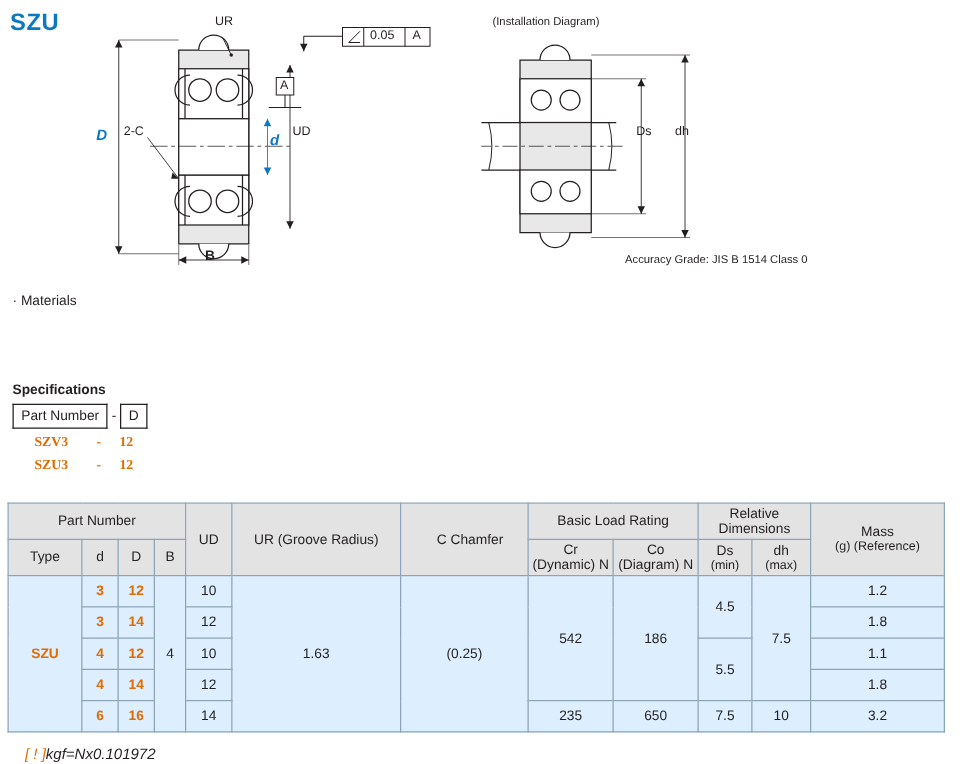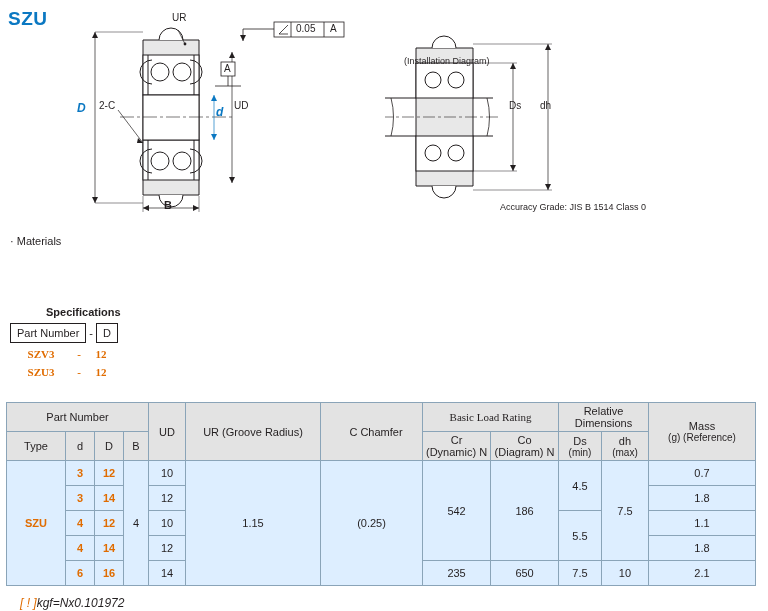--- a/index.html
+++ b/index.html
@@ -37,21 +37,21 @@
     left: 0;
     top: 0;
     width: 768px;
     height: 225px;
   }
   .diagram-caption {
     position: absolute;
     font-size: 9px;
     color: #231f20;
   }
-  #installation-caption { left: 404px; top: 12px; margin-top: 44px; }
+  #installation-caption { left: 394px; top: 12px; }
   #accuracy-grade { left: 500px; top: 202px; font-size: 9px; }
 
   .dim-label {
     position: absolute;
     font-size: 10px;
     color: #231f20;
   }
   .dim-label.blue { color: #0b78c2; font-weight: bold; font-style: italic; }
 
   
@@ -62,21 +62,20 @@
     font-size: 11px;
     line-height: 17px;
   }
   
   #spec-heading {
     position: absolute;
     left: 10px;
     top: 306px;
     font-size: 11px;
     font-weight: bold;
-    margin-left: 36px;
   }
   #part-number-builder {
     position: absolute;
     left: 10px;
     top: 323px;
   }
   #part-number-builder table {
     border-collapse: collapse;
   }
   #part-number-builder td {
@@ -339,21 +338,21 @@
   </div>
 
   <div id="spec-table-wrap">
     <table id="spec-table">
       <thead>
         <tr>
           <th colspan="4" style="width:112px;">Part Number</th>
           <th rowspan="2" style="width:30px;">UD</th>
           <th rowspan="2" style="width:128px;">UR (Groove Radius)</th>
           <th rowspan="2" style="width:86px;padding-left:12px;">C Chamfer</th>
-          <th colspan="2" style="width:166px;font-family:Liberation Serif, serif;">Basic Load Rating</th>
+          <th colspan="2" style="width:166px;">Basic Load Rating</th>
           <th colspan="2" style="width:124px;">Relative Dimensions</th>
           <th rowspan="2" style="width:100px;">
             <div>Mass</div>
             <div style="font-size:10px;">(g) (Reference)</div>
           </th>
         </tr>
         <tr>
           <th style="width:52px;">Type</th>
           <th style="width:22px;">d</th>
           <th style="width:22px;">D</th>
@@ -370,27 +369,27 @@
           </th>
         </tr>
       </thead>
       <tbody>
         <tr>
           <td class="type-cell" rowspan="5">SZU</td>
           <td class="orange">3</td>
           <td class="orange">12</td>
           <td rowspan="5">4</td>
           <td>10</td>
-          <td rowspan="5">1.15</td>
+          <td rowspan="5">1.63</td>
           <td rowspan="5">(0.25)</td>
           <td rowspan="4">542</td>
           <td rowspan="4">186</td>
           <td rowspan="2">4.5</td>
           <td rowspan="4">7.5</td>
-          <td>0.7</td>
+          <td>1.2</td>
         </tr>
         <tr>
           <td class="orange">3</td>
           <td class="orange">14</td>
           <td>12</td>
           <td>1.8</td>
         </tr>
         <tr>
           <td class="orange">4</td>
           <td class="orange">12</td>
@@ -405,21 +404,21 @@
           <td>1.8</td>
         </tr>
         <tr>
           <td class="orange">6</td>
           <td class="orange">16</td>
           <td>14</td>
           <td>235</td>
           <td>650</td>
           <td>7.5</td>
           <td>10</td>
-          <td>2.1</td>
+          <td>3.2</td>
         </tr>
       </tbody>
     </table>
   </div>
 
   <div id="footnote">
     <span>[ ! ]</span><span class="fn-text">kgf=Nx0.101972</span>
   </div>
 
 </div>

